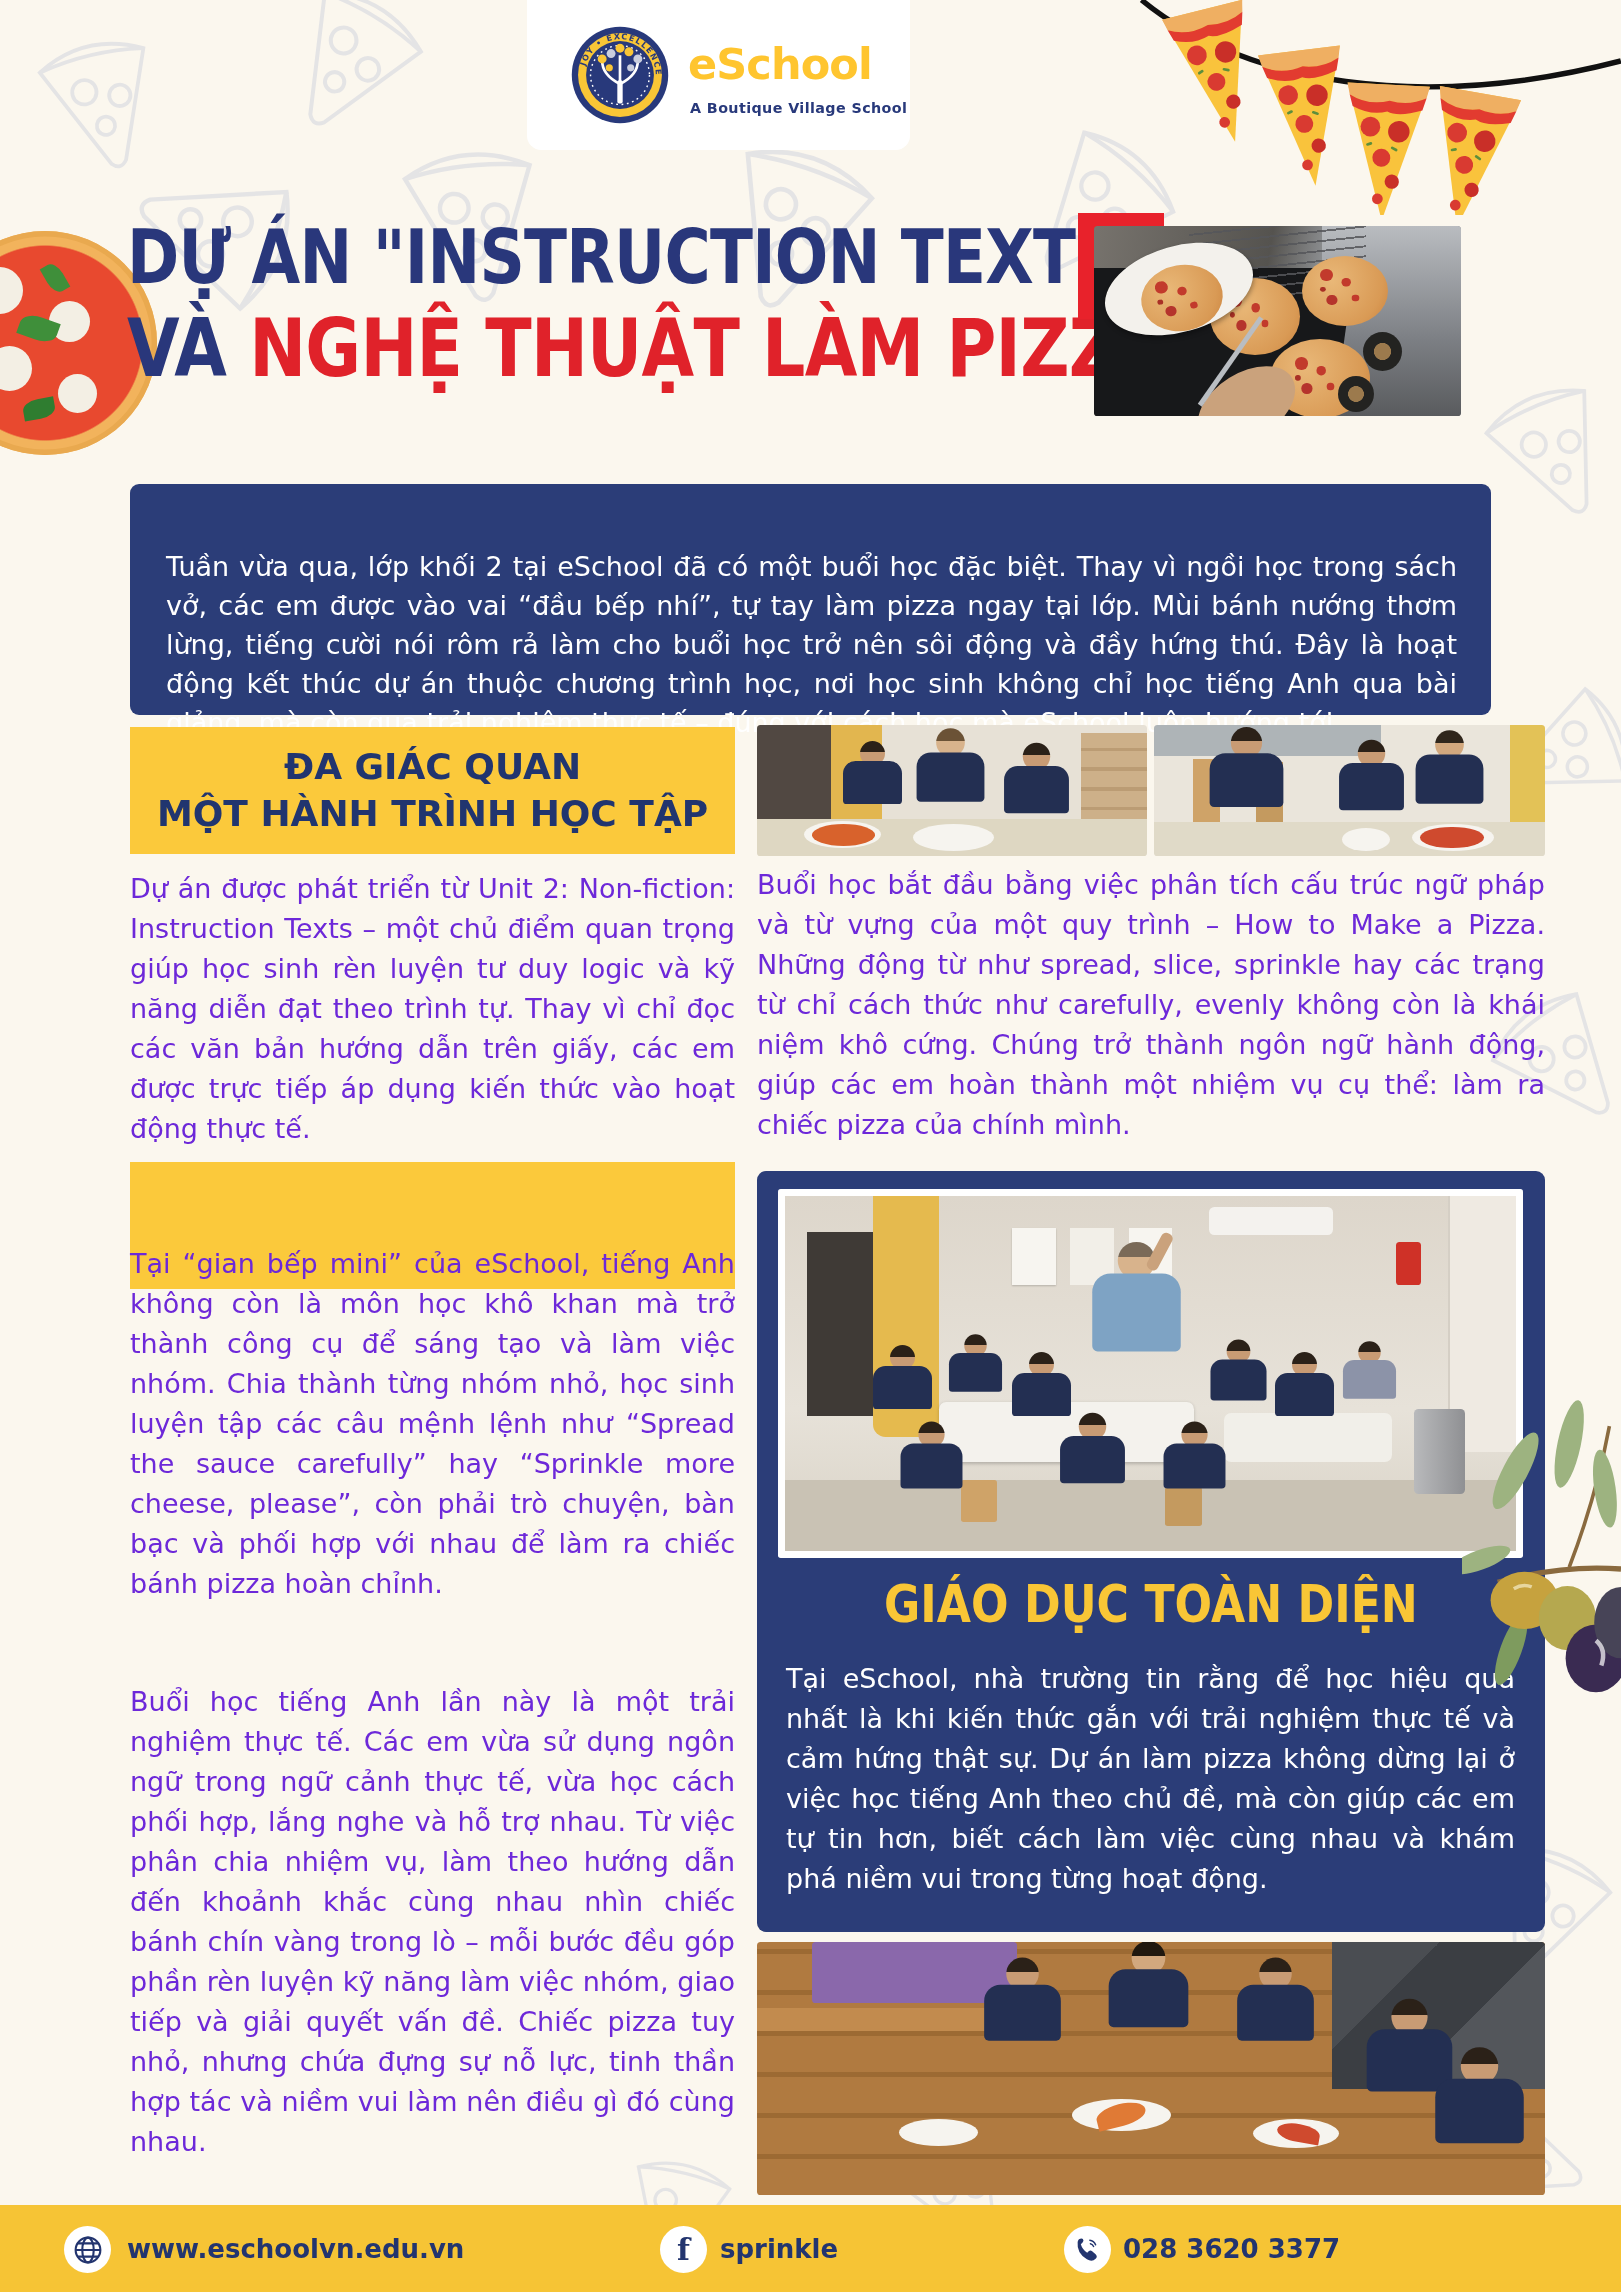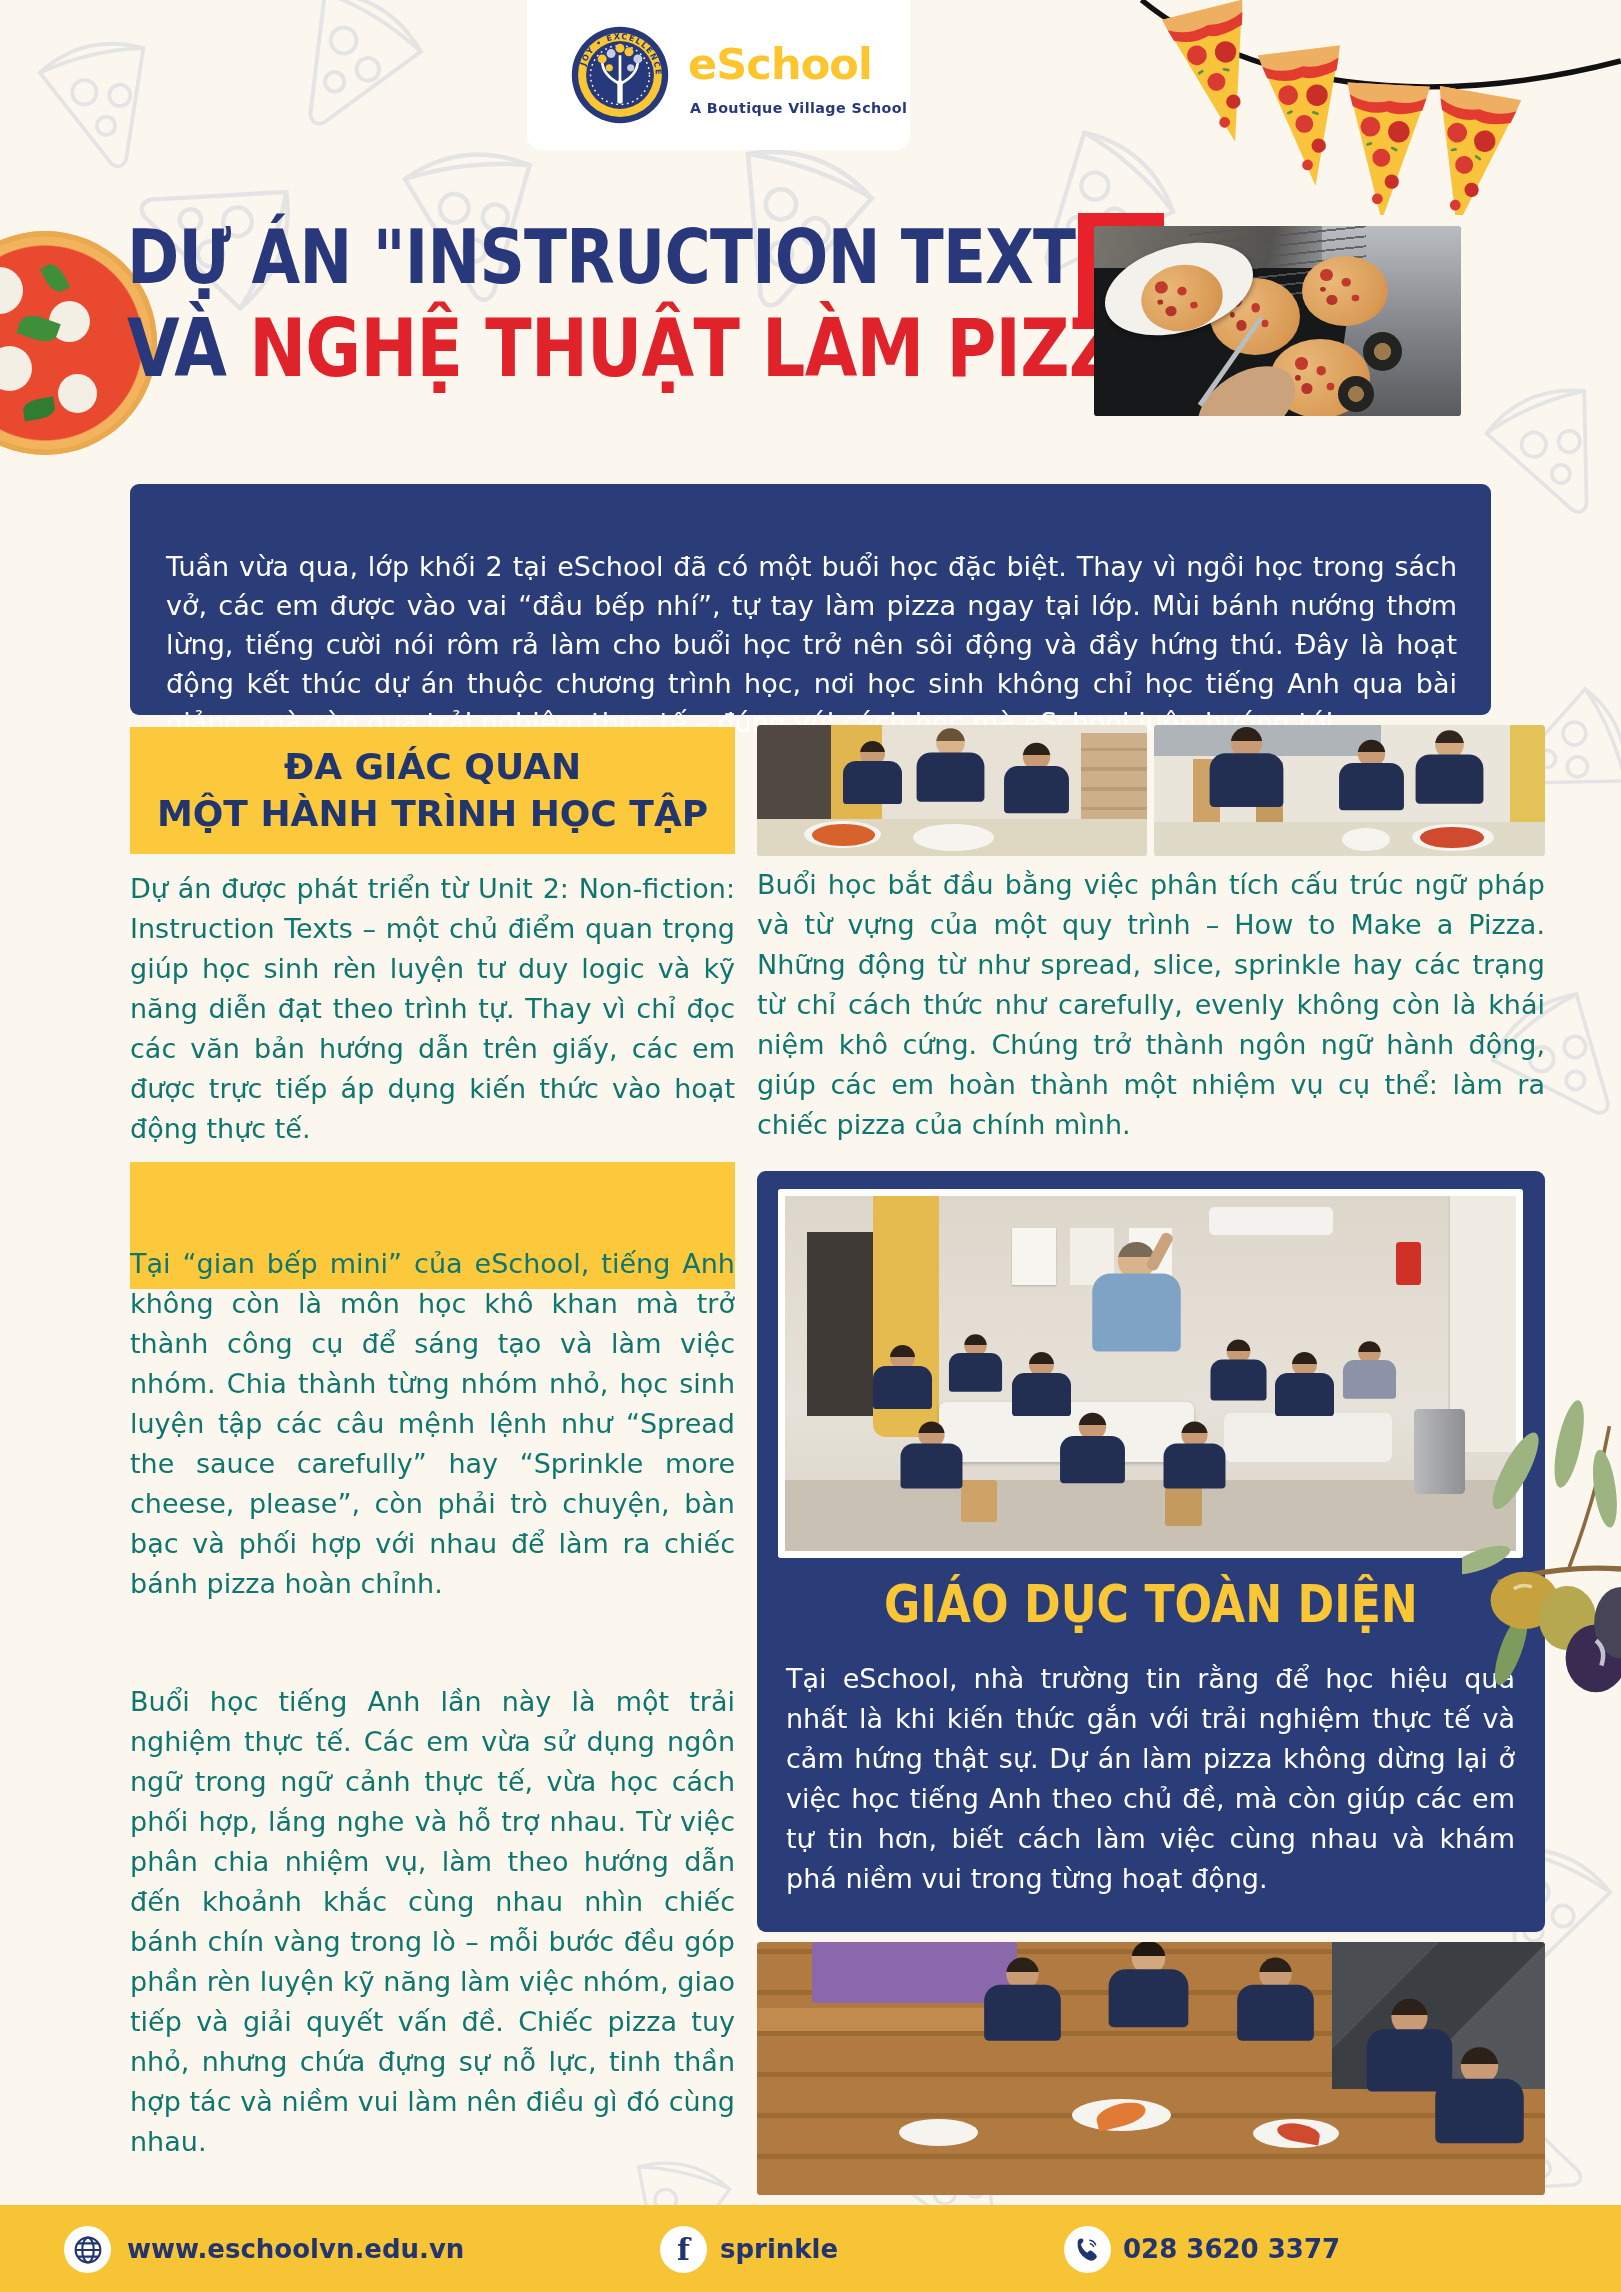--- a/index.html
+++ b/index.html
@@ -28,21 +28,21 @@
   .intro-box{left:130px;top:484px;width:1361px;height:231px;background:#2B3D78;border-radius:9px;}
   .intro-text{left:166px;top:507px;width:1291px;font-size:27px;line-height:39px;color:#ffffff;
               text-align:justify;font-weight:500;margin-top:40px;}
 
   
   .ybox{width:605px;height:127px;background:#FBC93B;color:#21356F;text-align:center;
         font-weight:800;font-size:36px;line-height:47px;padding-top:16px;box-sizing:border-box;}
   .ybox1{left:130px;top:727px;}
   .ybox2{left:130px;top:1162px;}
 
-  .para{font-size:27px;line-height:40px;color:#0f766e;text-align:justify;font-weight:500;}
+  .para{font-size:27px;line-height:40px;color:#6d28d9;text-align:justify;font-weight:500;}
   .pl{left:130px;width:605px;}
   .pr{left:757px;width:788px;}
 
   
   .photo{overflow:hidden;border-radius:3.6px;}
   .red-accent{left:1078px;top:213px;width:86px;height:106px;background:#E8222B;}
   .photo-oven{left:1094px;top:226px;width:367px;height:190px;background:linear-gradient(100deg,#77736d 0%,#55534f 45%,#9a9da1 62%,#7c7f84 100%);}
   .photo-kids{top:725px;height:131px;background:#e7e1d6;}
   .pk-a{left:757px;width:390px;} .pk-b{left:1154px;width:391px;background:#eae5db;}
   .navy-box{left:757px;top:1171px;width:788px;height:761px;background:#2B3D78;border-radius:9px;}

